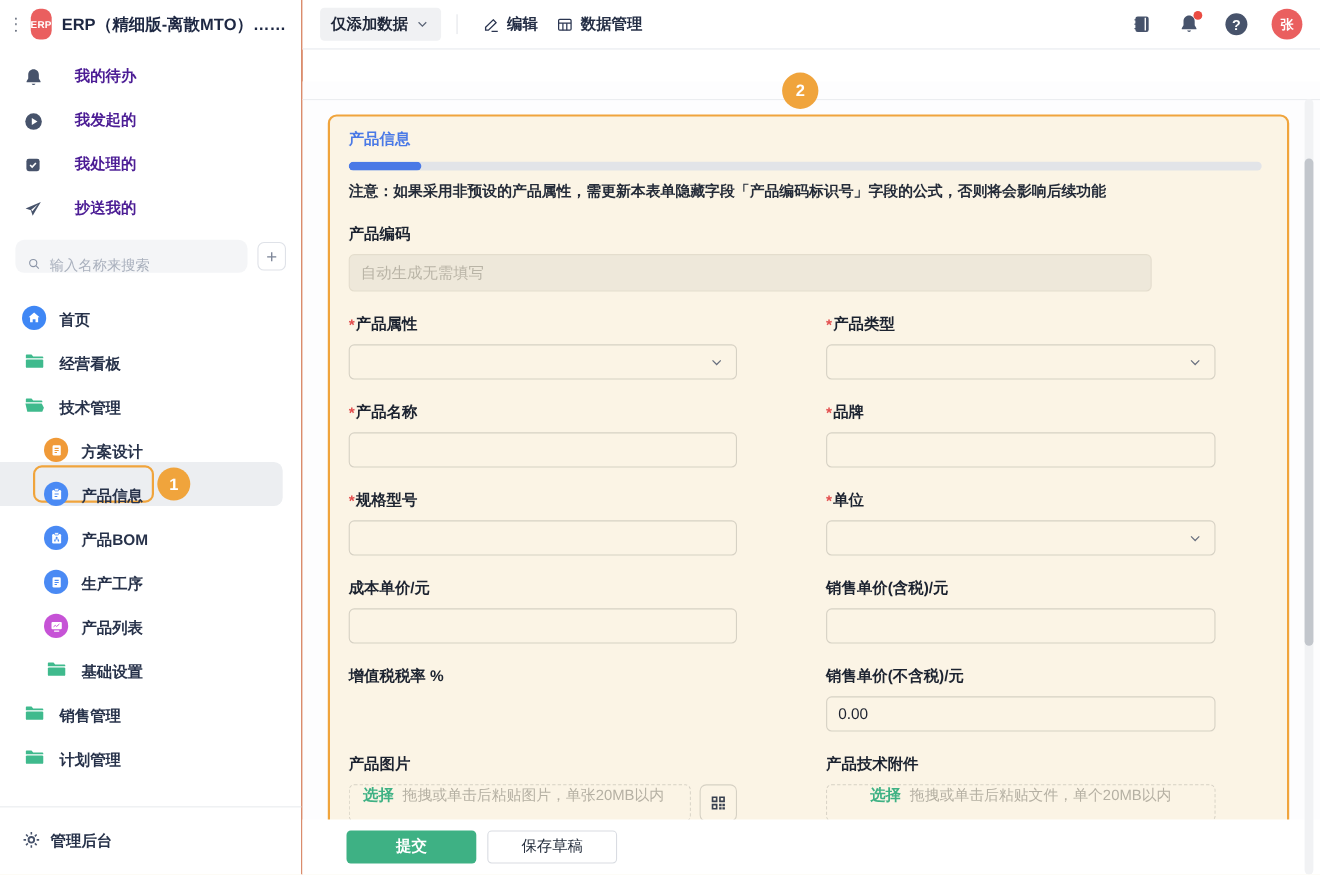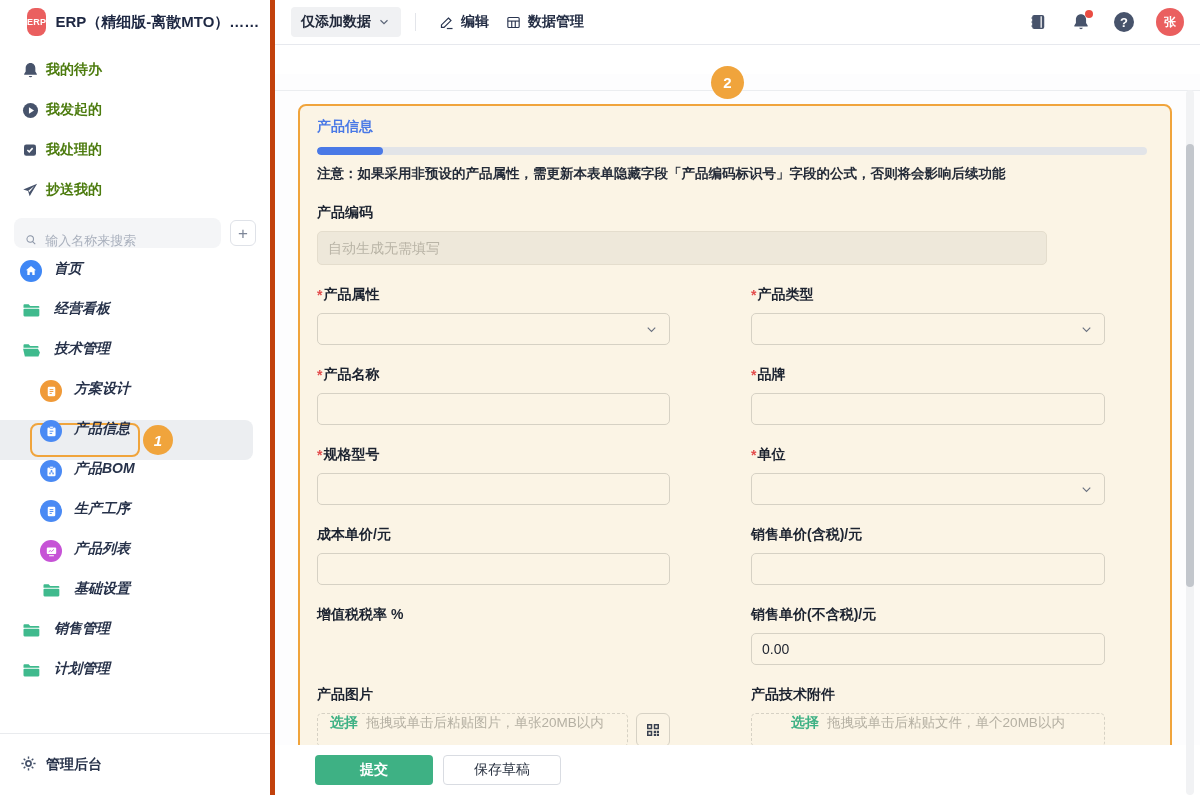--- a/index.html
+++ b/index.html
@@ -4,46 +4,46 @@
 <style>
   * { margin:0; padding:0; box-sizing:border-box; }
   html,body { width:1200px; height:795px; overflow:hidden; }
   body {
     font-family:"Liberation Sans","DejaVu Sans",sans-serif;
     background:#ffffff; color:#23293a; font-size:14px;
   }
   .app { width:1200px; height:795px; display:flex; }
 
   
-  .sidebar { width:275px; height:100%; background:#fff; border-right:5px solid #c2410c;
+  .sidebar { width:275px; height:100%; background:#fff; border-right:1px solid #c2410c;
              display:flex; flex-direction:column; flex-shrink:0; }
   .sb-header { height:44px; display:flex; align-items:center; padding:0 14px; }
   .hamburger { width:18px; height:13px; display:flex; flex-direction:column; justify-content:space-between; cursor:pointer; }
   .hamburger span { height:2px; background:#3a4458; border-radius:1px; }
   .hamburger span:nth-child(2){ width:72%; }
   .logo { width:28px; height:28px; border-radius:8px; background:#ea5f5f; color:#fff;
           font-size:9px; font-weight:bold; display:flex; align-items:center; justify-content:center;
           margin-left:13px; letter-spacing:.3px; }
   .sb-title { font-size:15px; font-weight:bold; color:#1d2742; margin-left:9px; white-space:nowrap; }
 
   .quick-list { margin-top:6px; }
   .sb-row { height:40px; display:flex; align-items:center; padding-left:20px; cursor:pointer; }
   .sb-row .ic { width:20px; height:20px; display:flex; align-items:center; justify-content:center; flex-shrink:0; }
-  .sb-row .lbl { margin-left:6px; font-weight:600; color:#4d7c0f; font-size:14px; }
+  .sb-row .lbl { margin-left:28px; font-weight:600; color:#4c1d95; font-size:14px; }
 
   .search-wrap { display:flex; align-items:center; margin:8px 14px 4px 14px; }
   .search-box { flex:1; height:30px; background:#f4f5f7; border-radius:8px; display:flex; align-items:flex-end; padding:0 10px; }
   .search-box input { border:none; outline:none; background:transparent; font-size:13px; color:#27324a;
                       margin-left:7px; width:100%; font-family:inherit; }
   .search-box input::placeholder { color:#a9b0bd; }
   .add-btn { width:26px; height:26px; margin-left:9px; border:1px solid #dfe2e8; background:#fff; border-radius:6px;
              color:#7d8698; font-size:17px; line-height:1; display:flex; align-items:center; justify-content:center; cursor:pointer; }
 
   .nav-list { margin-top:8px; }
-  .nav-row { height:40px; display:flex; align-items:flex-start; padding-left:20px; cursor:pointer; position:relative;font-style:italic; }
+  .nav-row { height:40px; display:flex; align-items:flex-end; padding-left:20px; cursor:pointer; position:relative; }
   .nav-row.sub { padding-left:40px; }
   .nav-row .lbl { margin-left:12px; font-weight:600; color:#27324a; font-size:14px; position:relative; z-index:2; }
   .nav-row.selected { background:#eceef1; border-radius:0 8px 8px 0; margin-right:17px; }
   .circle-ic { width:22px; height:22px; border-radius:50%; display:flex; align-items:center; justify-content:center; flex-shrink:0; position:relative; z-index:2; }
   .flat-ic { width:22px; height:22px; display:flex; align-items:center; justify-content:center; flex-shrink:0; }
   .annot-box { position:absolute; left:30px; top:3px; width:110px; height:34px;
                border:2px solid #f0a43c; border-radius:8px; z-index:1; pointer-events:none; }
   .badge { width:30px; height:30px; border-radius:50%; background:#f0a43c; color:#fff; font-weight:bold;
            font-size:15px; display:flex; align-items:center; justify-content:center; }
   .badge.in-row { position:absolute; left:143px; top:5px; z-index:3; }

